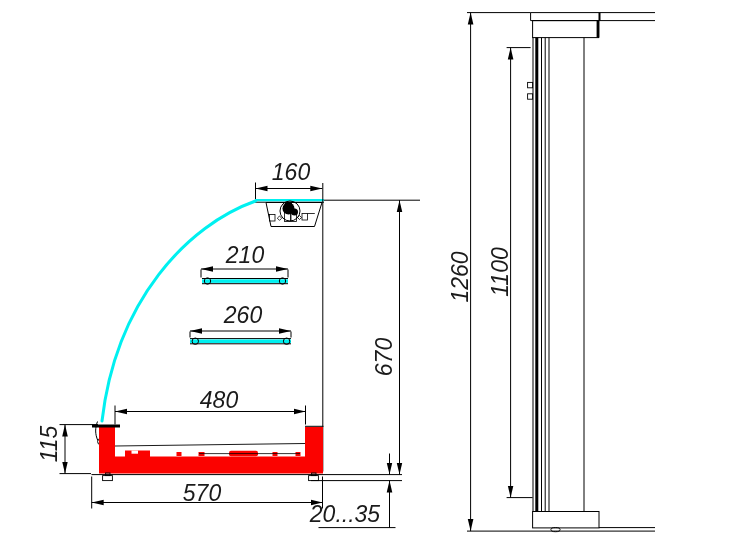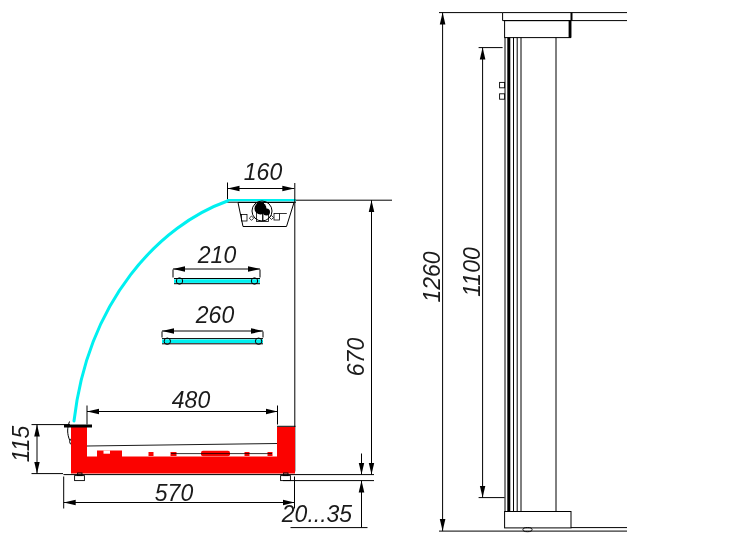--- a/index.html
+++ b/index.html
@@ -1,17 +1,17 @@
 <!DOCTYPE html>
 <html><head>
 <meta charset="utf-8">
 <style>
   html,body{margin:0;padding:0;background:#ffffff;}
   .sheet{position:relative;width:627px;height:549px;background:#ffffff;overflow:hidden;
-         font-family:"Liberation Sans",sans-serif;}
+         font-family:"Liberation Sans",sans-serif;margin-left:28px;}
   svg{position:absolute;left:0;top:0;}
   .ln{stroke:#000000;fill:none;}
   .lbl{font-family:"Liberation Sans",sans-serif;font-style:italic;font-size:23px;
        fill:#1b1b1b;text-anchor:middle;letter-spacing:0px;}
 </style>
 </head>
 <body>
 
 <div class="sheet">
 <svg width="751" height="549" viewBox="0 0 751 549">

